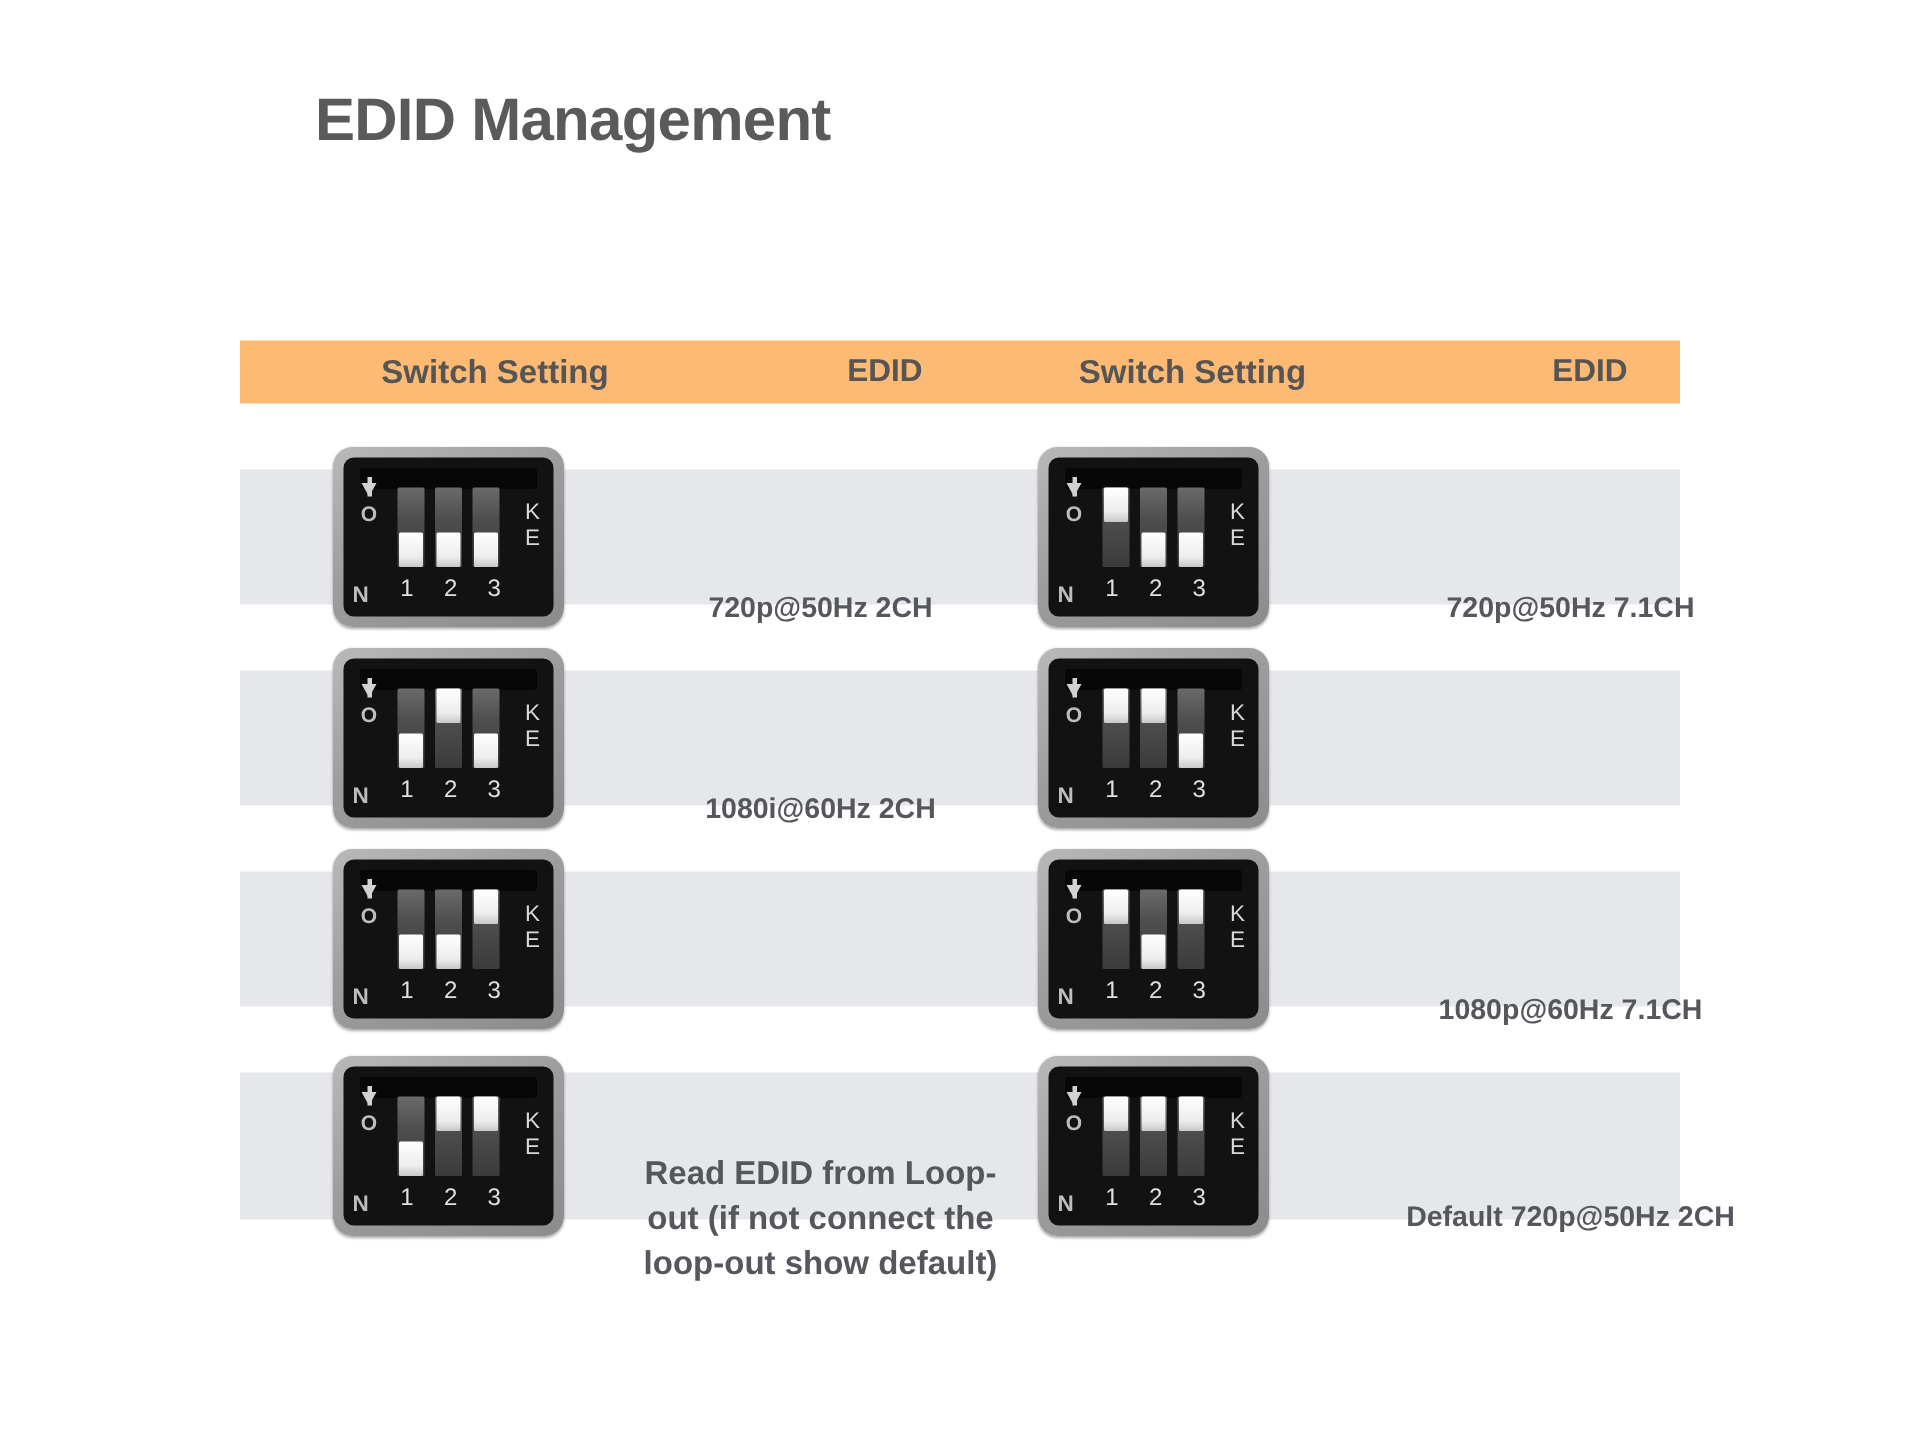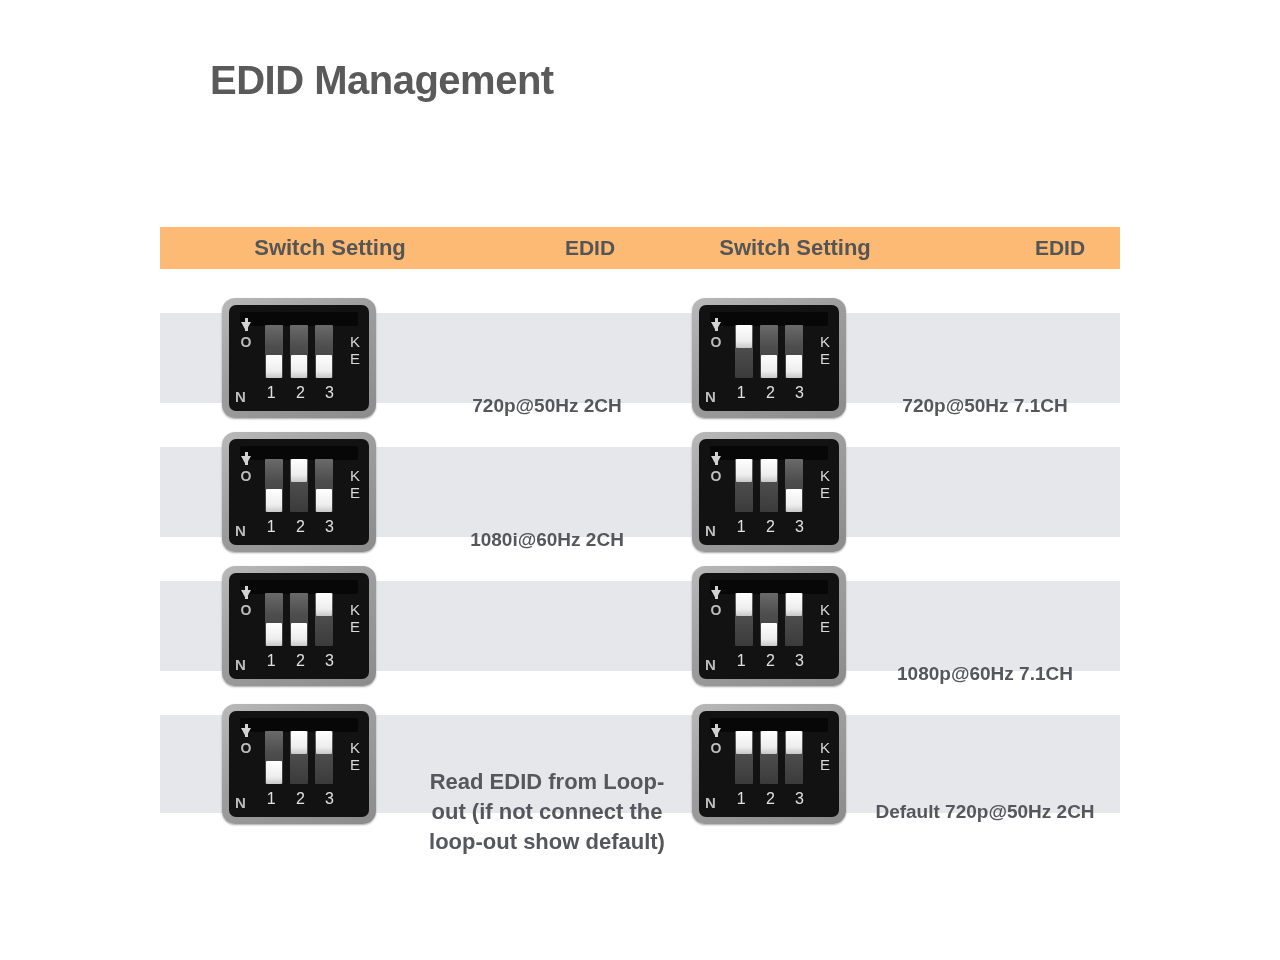--- a/index.html
+++ b/index.html
@@ -82,21 +82,21 @@
     text-align: center;
     color: #55575c;
     font-weight: bold;
     font-size: 19px;
     line-height: 1.35;
     box-sizing: border-box;
     padding: 0 6px;
     margin-top: 48px;
   }
   .ce-left  { left: 252px; width: 270px; }
-  .ce-right { left: 685px; width: 280px; }
+  .ce-right { left: 747px; width: 280px; }
 
   .cell-edid.multiline { font-size: 22px; }
 
   
   .switch-slot {
     position: absolute;
     top: 50%;
     transform: translateY(-50%);
   }
   .ss-left  { left: 62px; }

